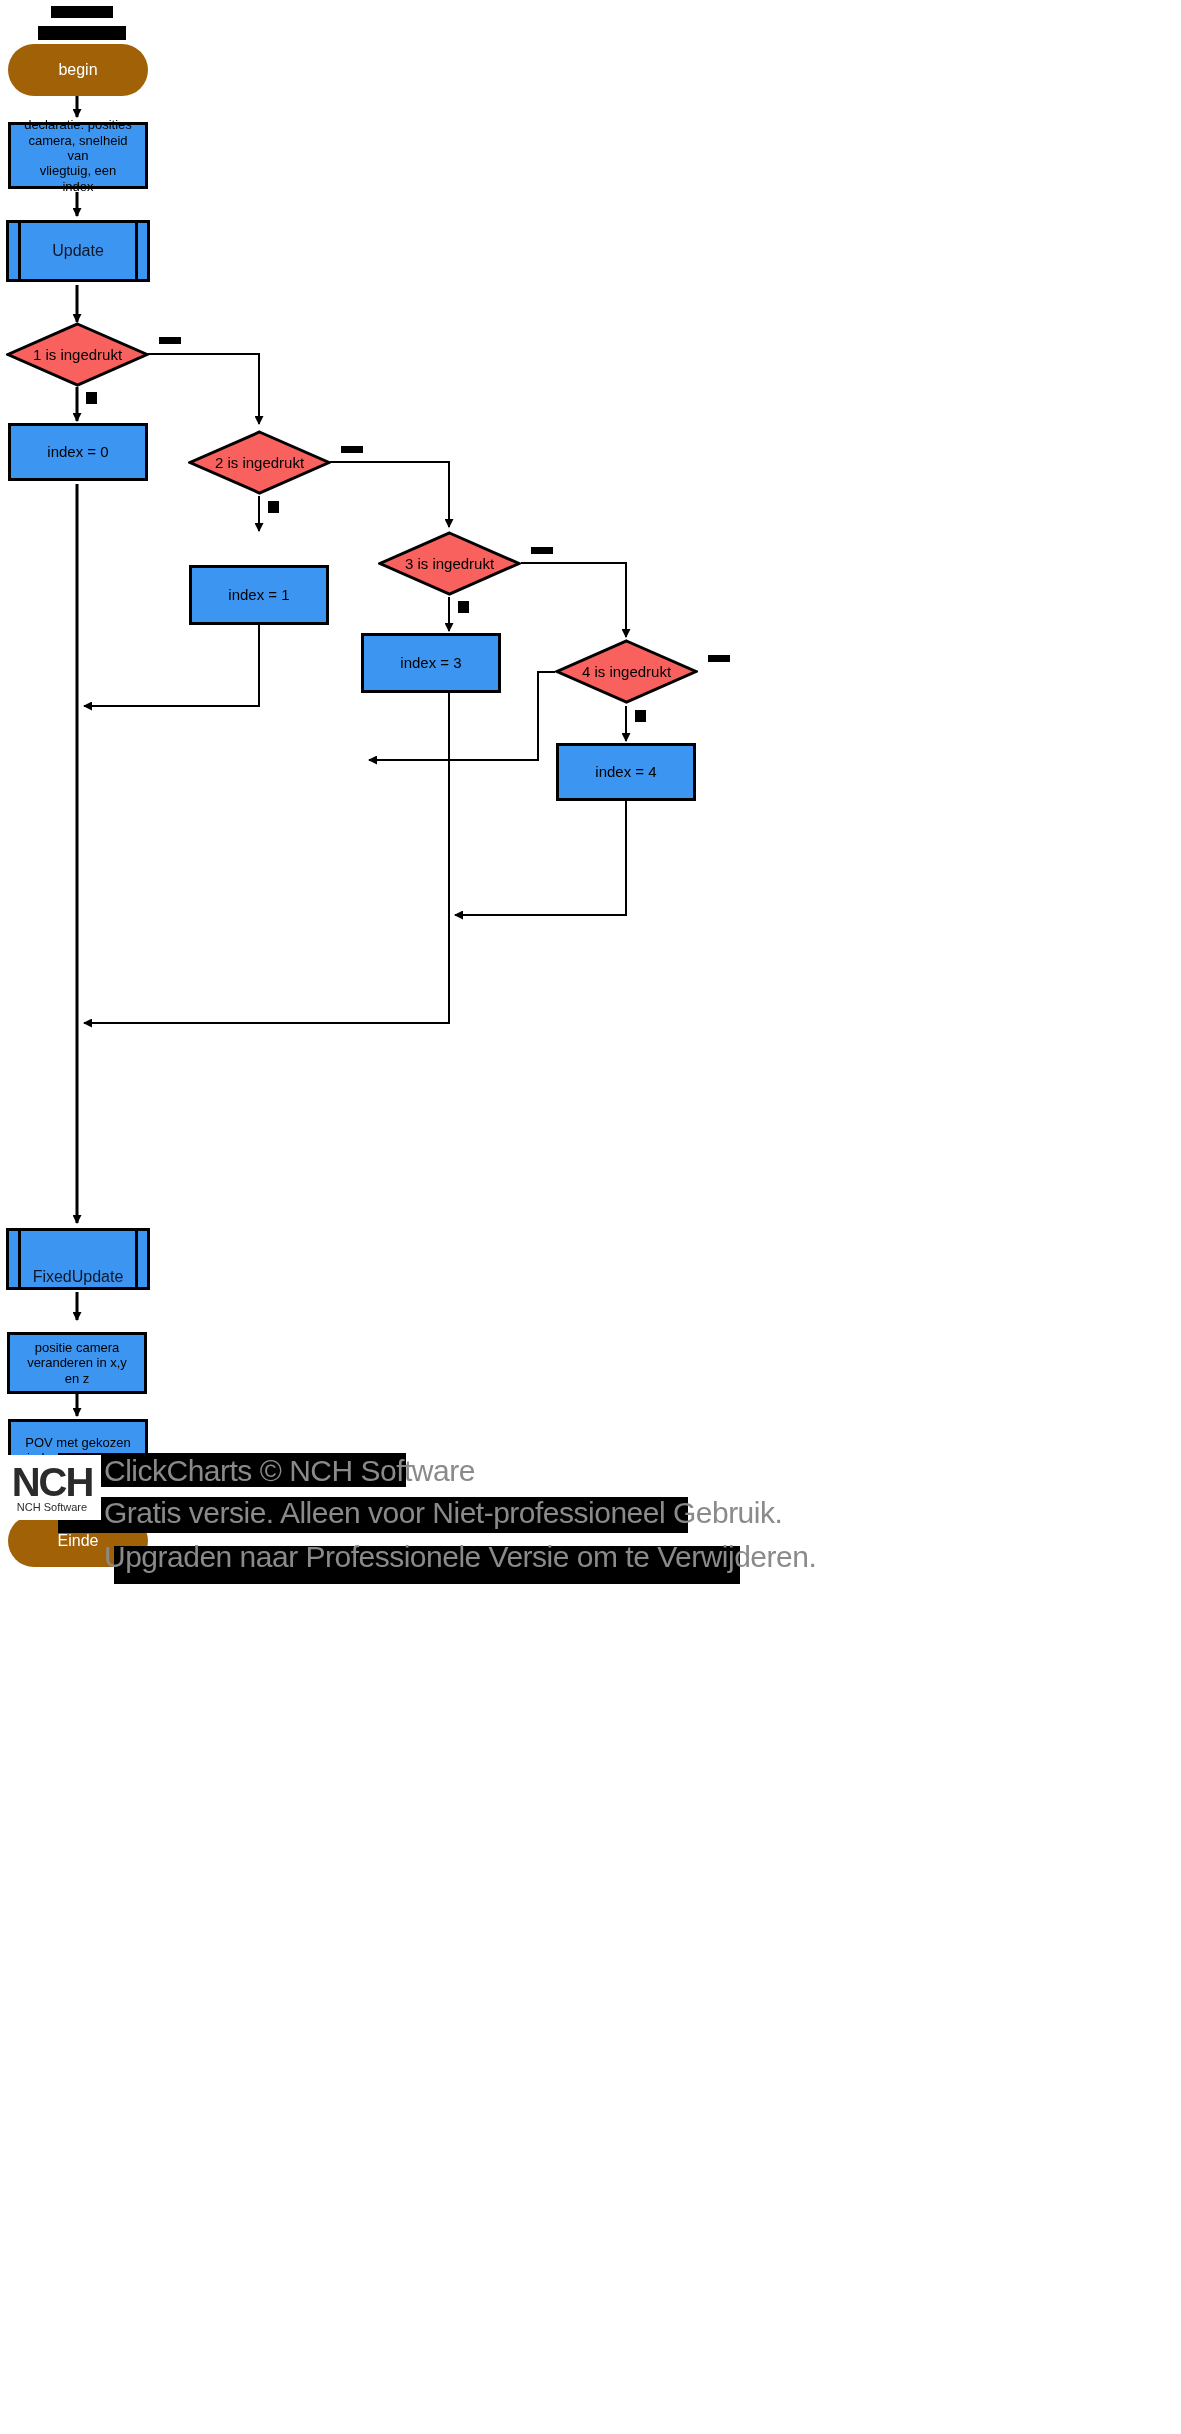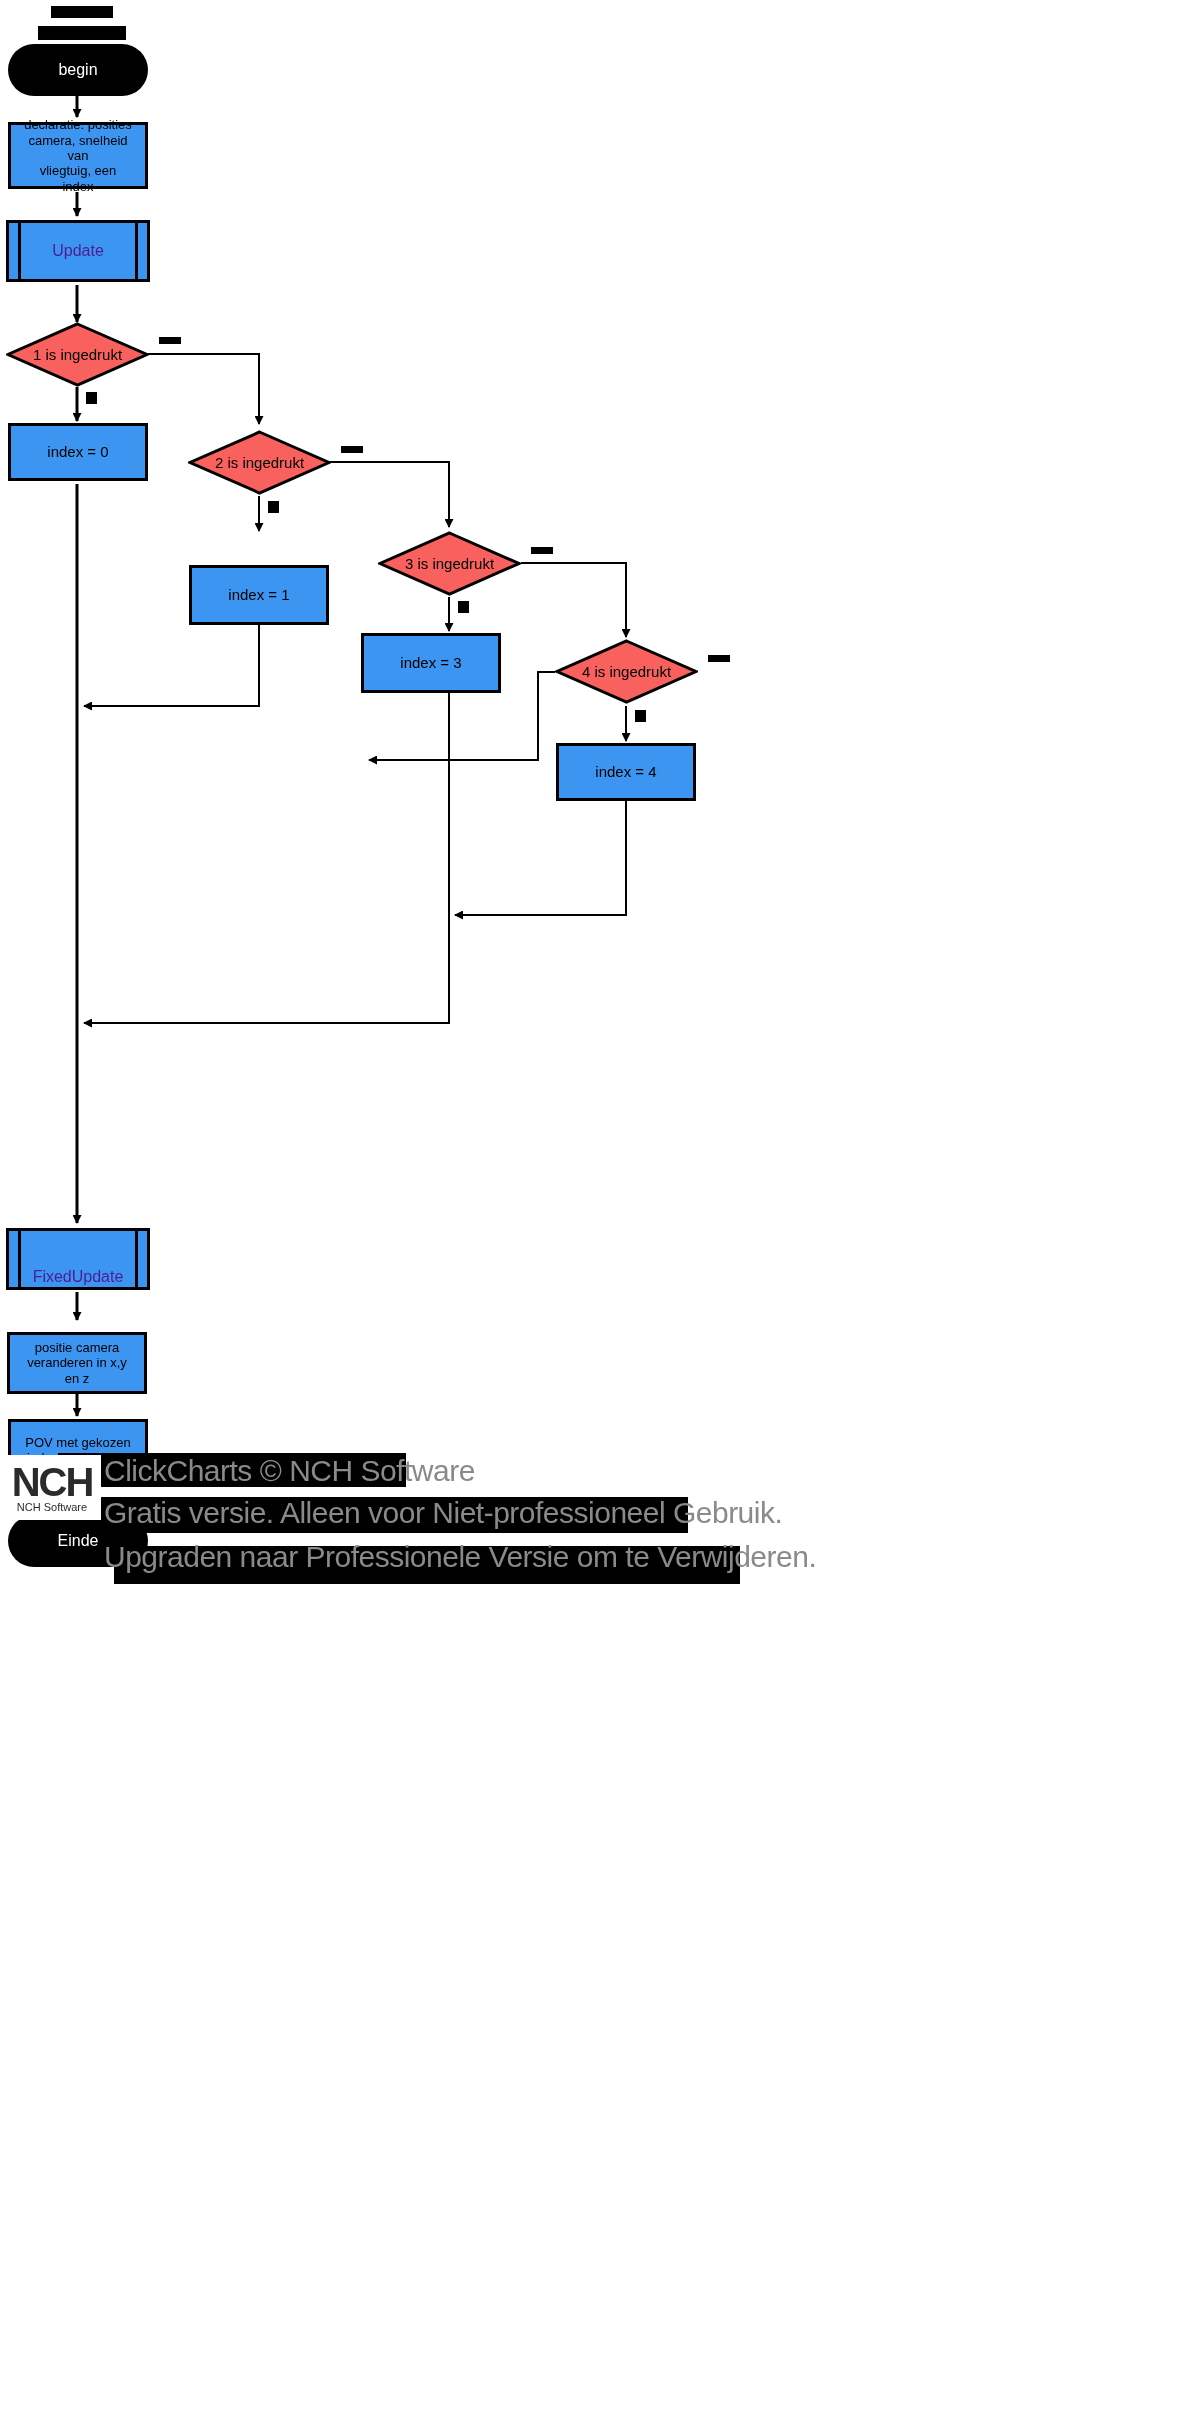--- a/index.html
+++ b/index.html
@@ -35,36 +35,36 @@
     background: #3d95f2;
     border: 3px solid #000000;
     color: #000000;
     font-size: 15px;
     padding: 2px 12px;
   }
   
   .subproc {
     background: #3d95f2;
     border: 3px solid #000000;
-    color: #4c1d95;
+    color: #0f172a;
     font-size: 16px;
   }
   .subproc::before,
   .subproc::after {
     content: "";
     position: absolute;
     top: -3px; bottom: -3px;
     width: 3px;
     background: #000000;
   }
   .subproc::before { left: 9px; }
   .subproc::after  { right: 9px; }
   
   .term {
-    background: #000000;
+    background: #a16207;
     color: #ffffff;
     border-radius: 999px;
     font-size: 16px;
   }
   
   .decision {
     position: absolute;
     z-index: 3;
   }
   .decision .dshape {

